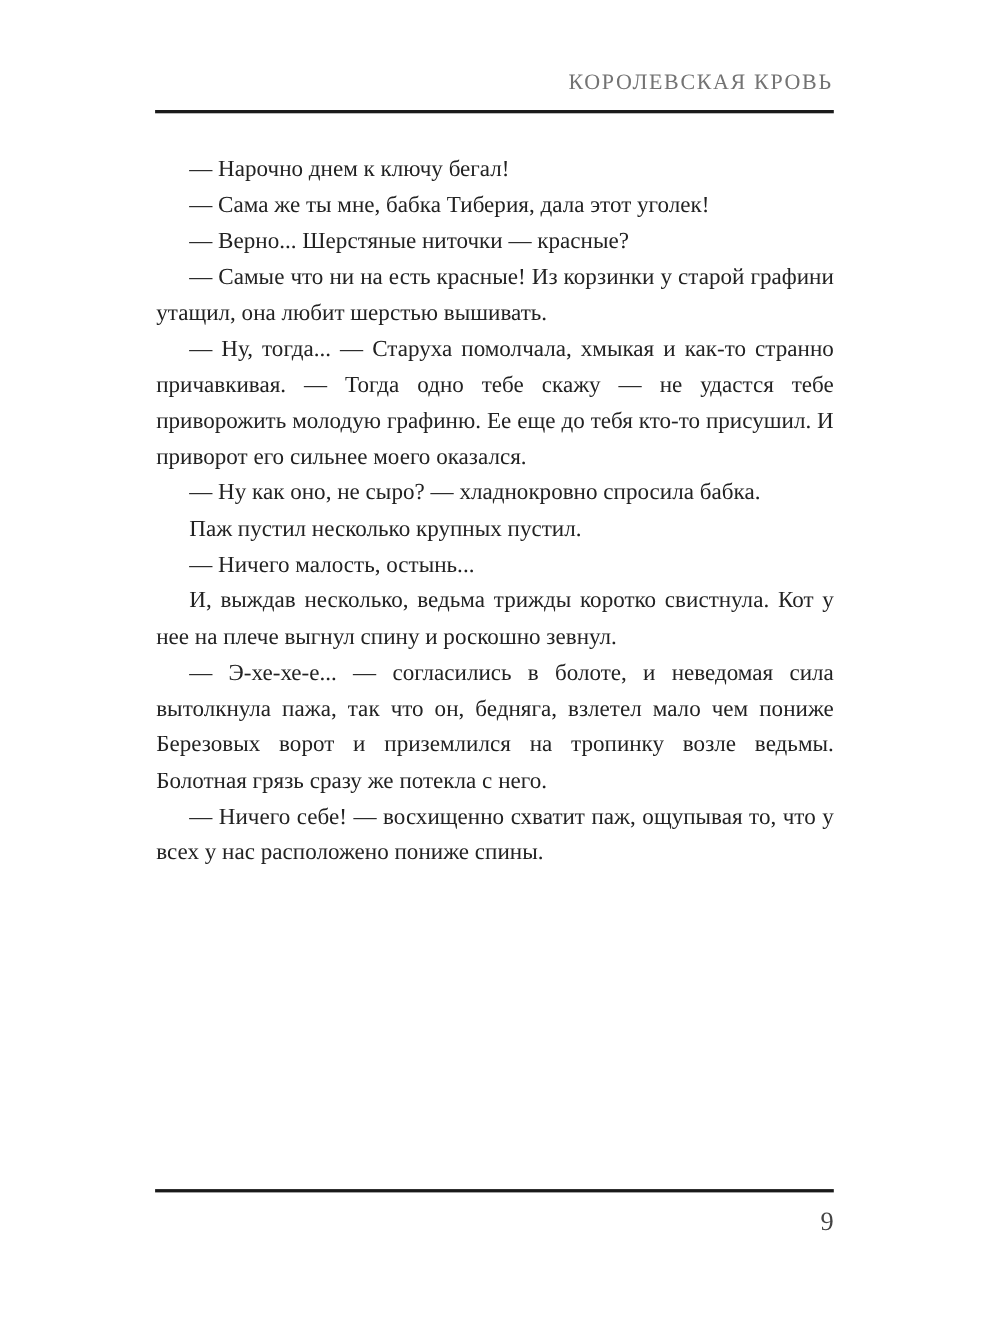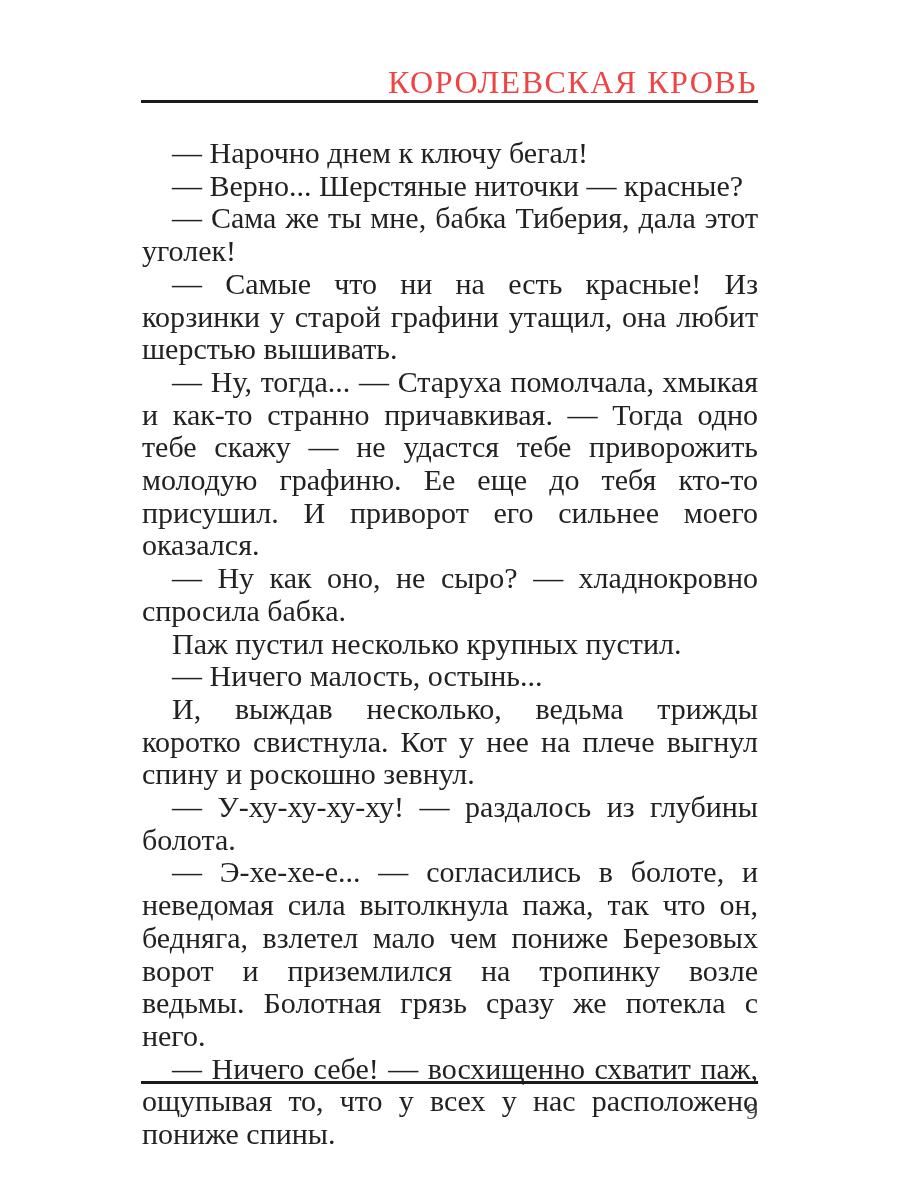--- a/index.html
+++ b/index.html
@@ -4,57 +4,56 @@
 <style>
   html, body { margin: 0; padding: 0; }
   body {
     width: 900px; height: 1200px; background: #ffffff;
     position: relative; overflow: hidden;
     font-family: "Liberation Serif", "DejaVu Serif", serif;
     color: #222222;
   }
   .running-head {
     position: absolute; left: 142px; width: 615px; top: 64px;
-    text-align: right; font-size: 32px; letter-spacing: 1.5px;
-    color: #ef4444; font-weight: normal;
+    text-align: right; font-size: 20px; letter-spacing: 1.5px;
+    color: #737373; font-weight: normal;
   }
   .rule-top {
     position: absolute; left: 141px; width: 617px; top: 100px;
     height: 3px; background: #1a1a1a;
   }
   .body-text {
     position: absolute; left: 142px; width: 616px; top: 137px;
-    font-size: 30px; line-height: 32.7px; text-align: justify;
+    font-size: 21px; line-height: 32.7px; text-align: justify;
     hyphens: manual;
   }
   .body-text p { margin: 0; text-indent: 30px; }
   .rule-bottom {
     position: absolute; left: 141px; width: 617px; top: 1081px;
     height: 3px; background: #1a1a1a;
   }
   .page-number {
     position: absolute; right: 142px; top: 1098px;
     font-size: 24px; color: #444444;
   }
 </style>
 </head>
 <body>
 
 <div class="running-head">КОРОЛЕВСКАЯ КРОВЬ</div>
 <div class="rule-top"></div>
 
 <div class="body-text">
   <p>— Нарочно днем к ключу бегал!</p>
+  <p>— Сама же ты мне, бабка Тиберия, дала этот уголек!</p>
   <p>— Верно... Шерстяные ниточки — красные?</p>
-  <p>— Сама же ты мне, бабка Тиберия, дала этот уголек!</p>
   <p>— Самые что ни на есть красные! Из корзинки у старой графини утащил, она любит шерстью вышивать.</p>
   <p>— Ну, тогда... — Старуха помолчала, хмыкая и как-то странно причавкивая. — Тогда одно тебе скажу — не удаст­ся тебе приворожить молодую графиню. Ее еще до тебя кто-то присушил. И приворот его сильнее моего оказался.</p>
   <p>— Ну как оно, не сыро? — хладнокровно спросила бабка.</p>
   <p>Паж пустил несколько крупных пустил.</p>
   <p>— Ничего малость, остынь...</p>
   <p>И, выждав несколько, ведьма трижды коротко свистну­ла. Кот у нее на плече выгнул спину и роскошно зевнул.</p>
-  <p>— У-ху-ху-ху-ху! — раздалось из глубины болота.</p>
   <p>— Э-хе-хе-е... — согласились в болоте, и неведомая сила вытолкнула пажа, так что он, бедняга, взлетел мало чем по­ниже Березовых ворот и приземлился на тропинку возле ведьмы. Болотная грязь сразу же потекла с него.</p>
   <p>— Ничего себе! — восхищенно схватит паж, ощупывая то, что у всех у нас расположено пониже спины.</p>
 </div>
 
 <div class="rule-bottom"></div>
 <div class="page-number">9</div>
 
 </body></html>

